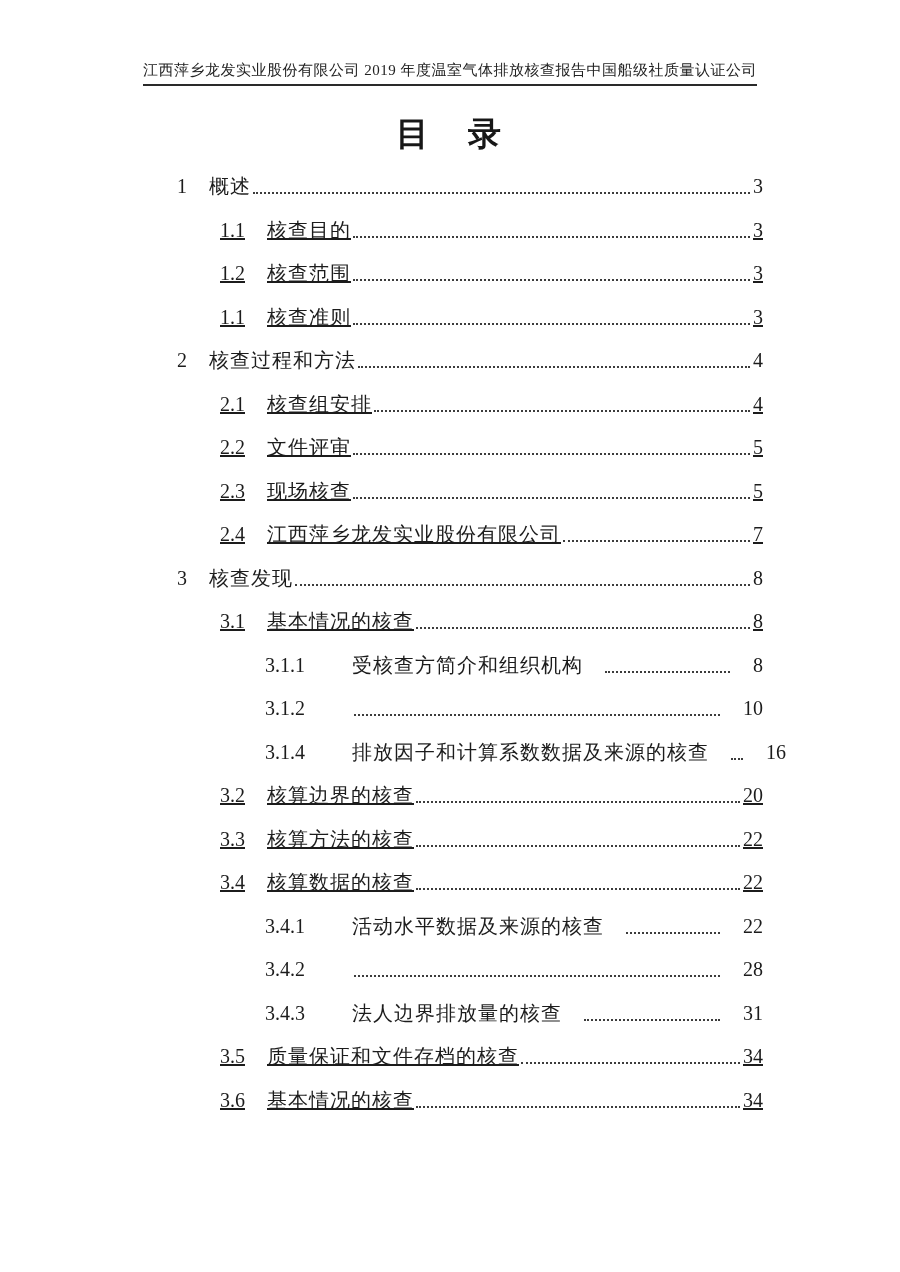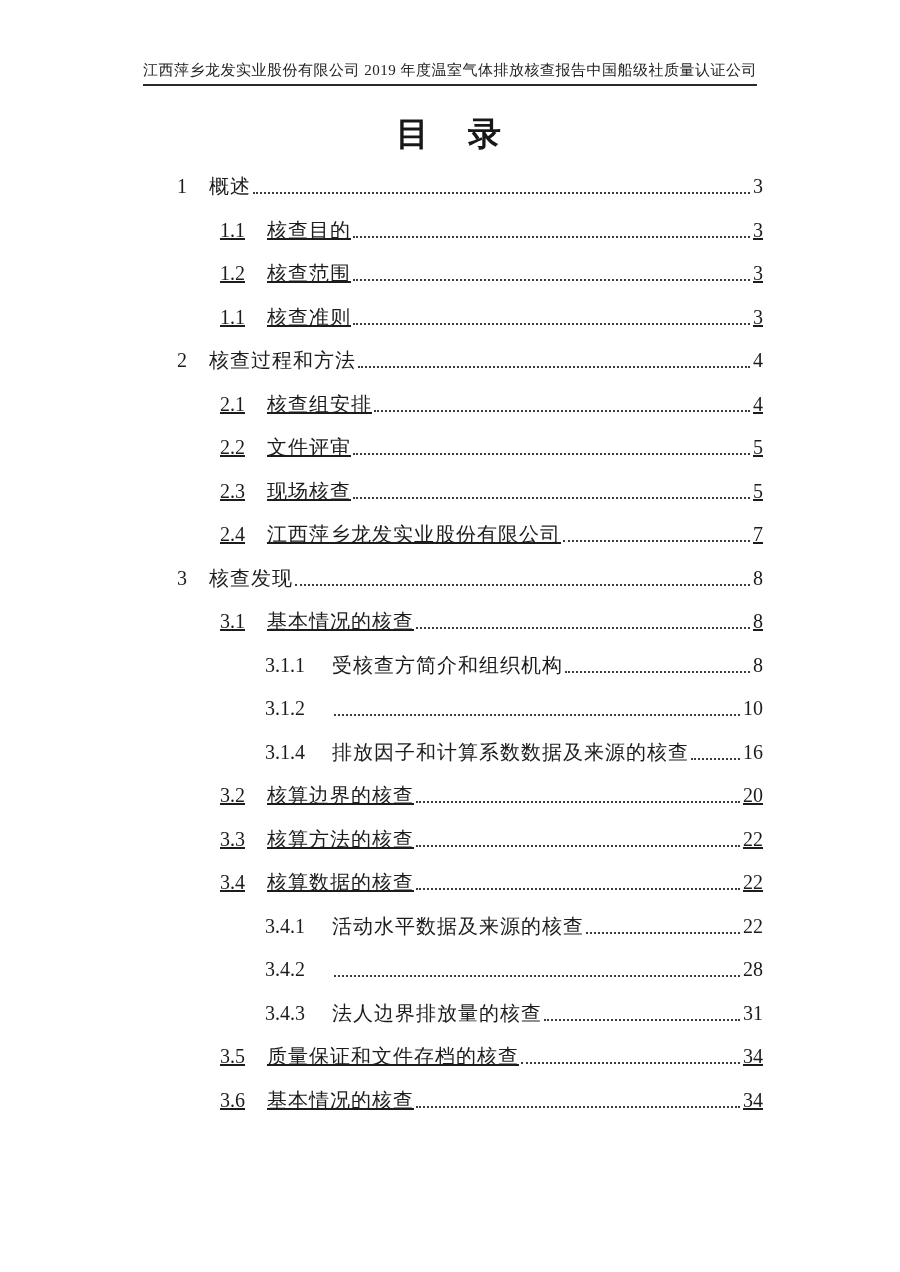--- a/index.html
+++ b/index.html
@@ -58,21 +58,21 @@
     height: 15px;
     border-bottom: 2px dotted #3c3c3c;
     margin: 0 3px 0 2px;
     min-width: 12px;
   }
   .toc-entry .pagenum { flex: 0 0 auto; }
   .lv1 { padding-left: 38px; }
   .lv1 .num { width: 32px; }
   .lv2 { padding-left: 81px; text-decoration: underline; }
   .lv2 .num { width: 47px; }
-  .lv3 { padding-left: 126px; }
+  .lv3 { padding-left: 126px; gap: 20px; }
   .lv3 .num { width: 67px; }
 </style>
 </head>
 <body>
 
 <div class="page">
 
   <div class="header">
     <span class="header-text">江西萍乡龙发实业股份有限公司 2019 年度温室气体排放核查报告中国船级社质量认证公司</span>
   </div>

